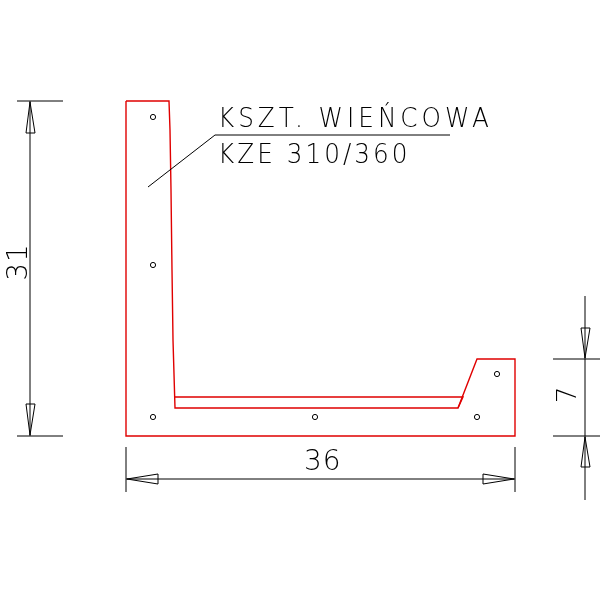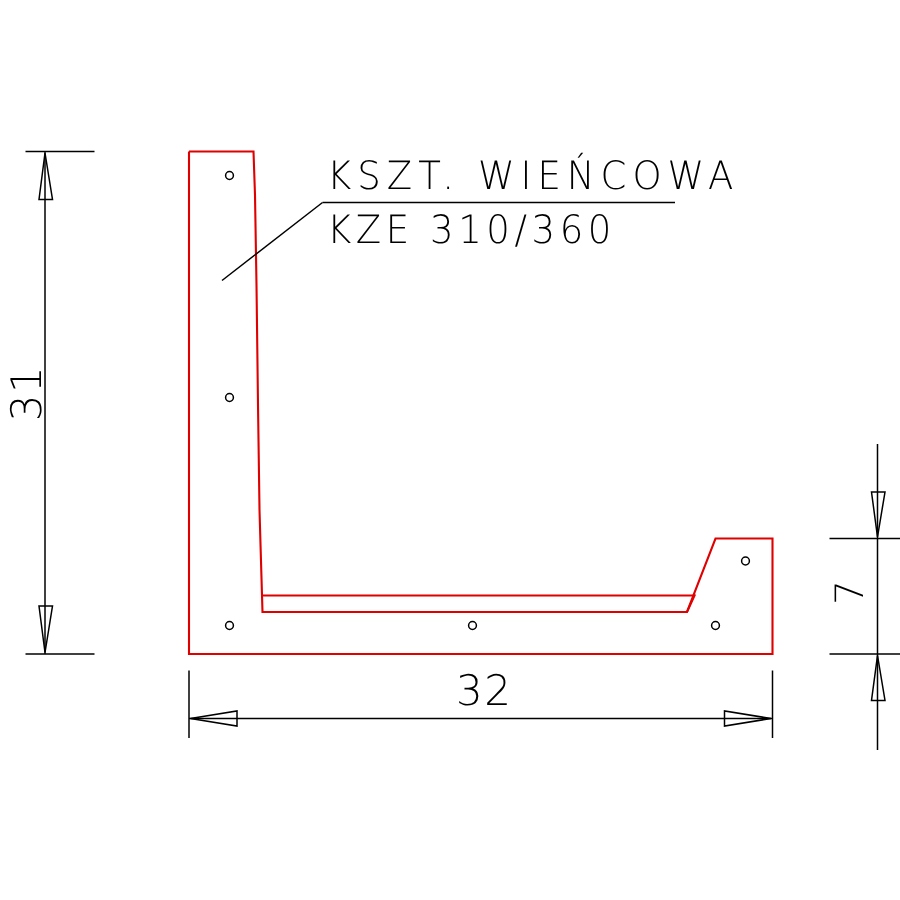--- a/index.html
+++ b/index.html
@@ -65,15 +65,15 @@
     <line x1="553" y1="359" x2="600" y2="359"></line>
     <line x1="553" y1="436" x2="600" y2="436"></line>
     <line x1="585" y1="296" x2="585" y2="500"></line>
     <polygon points="585,358 581,328 590,328"></polygon>
     <polygon points="585,437 581,467 590,467"></polygon>
   </g>
 </svg>
 
 <div class="cad-text title-line1">KSZT. WIEŃCOWA</div>
 <div class="cad-text title-line2">KZE 310/360</div>
-<div class="cad-text dim-36">32</div>
+<div class="cad-text dim-36">36</div>
 <div class="cad-text dim-31">31</div>
 <div class="cad-text dim-7">7</div>
 
 </body></html>

